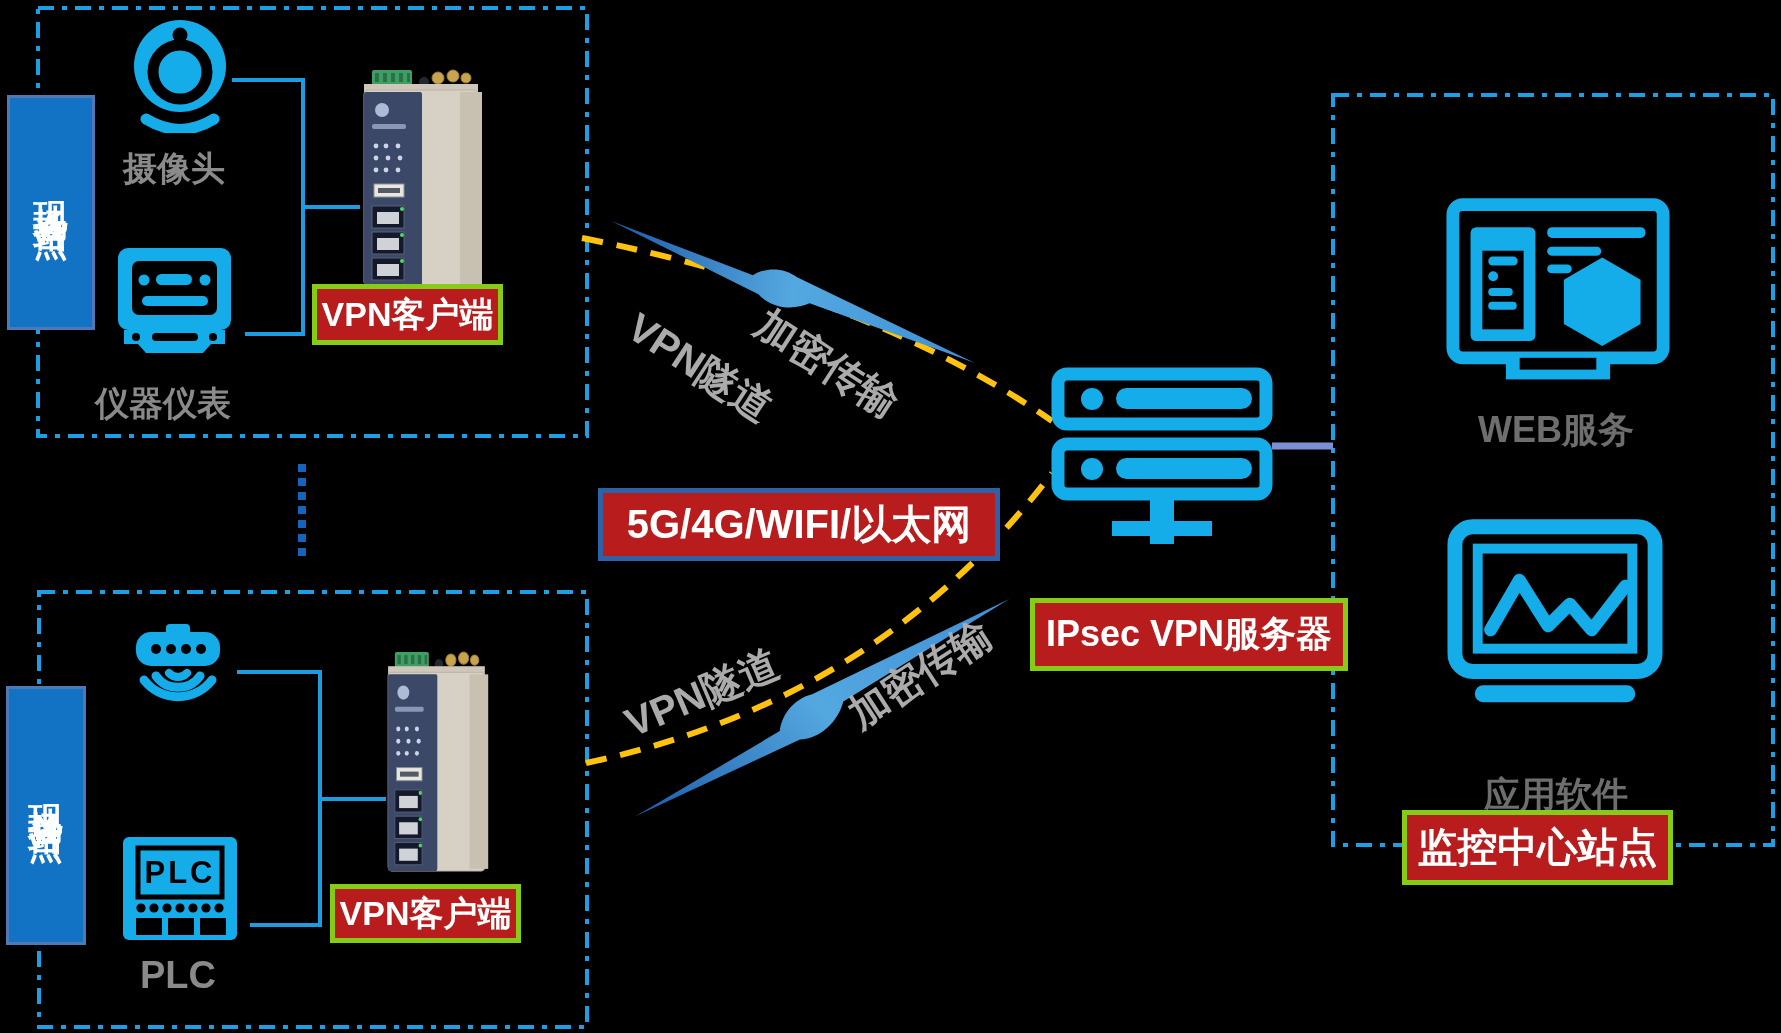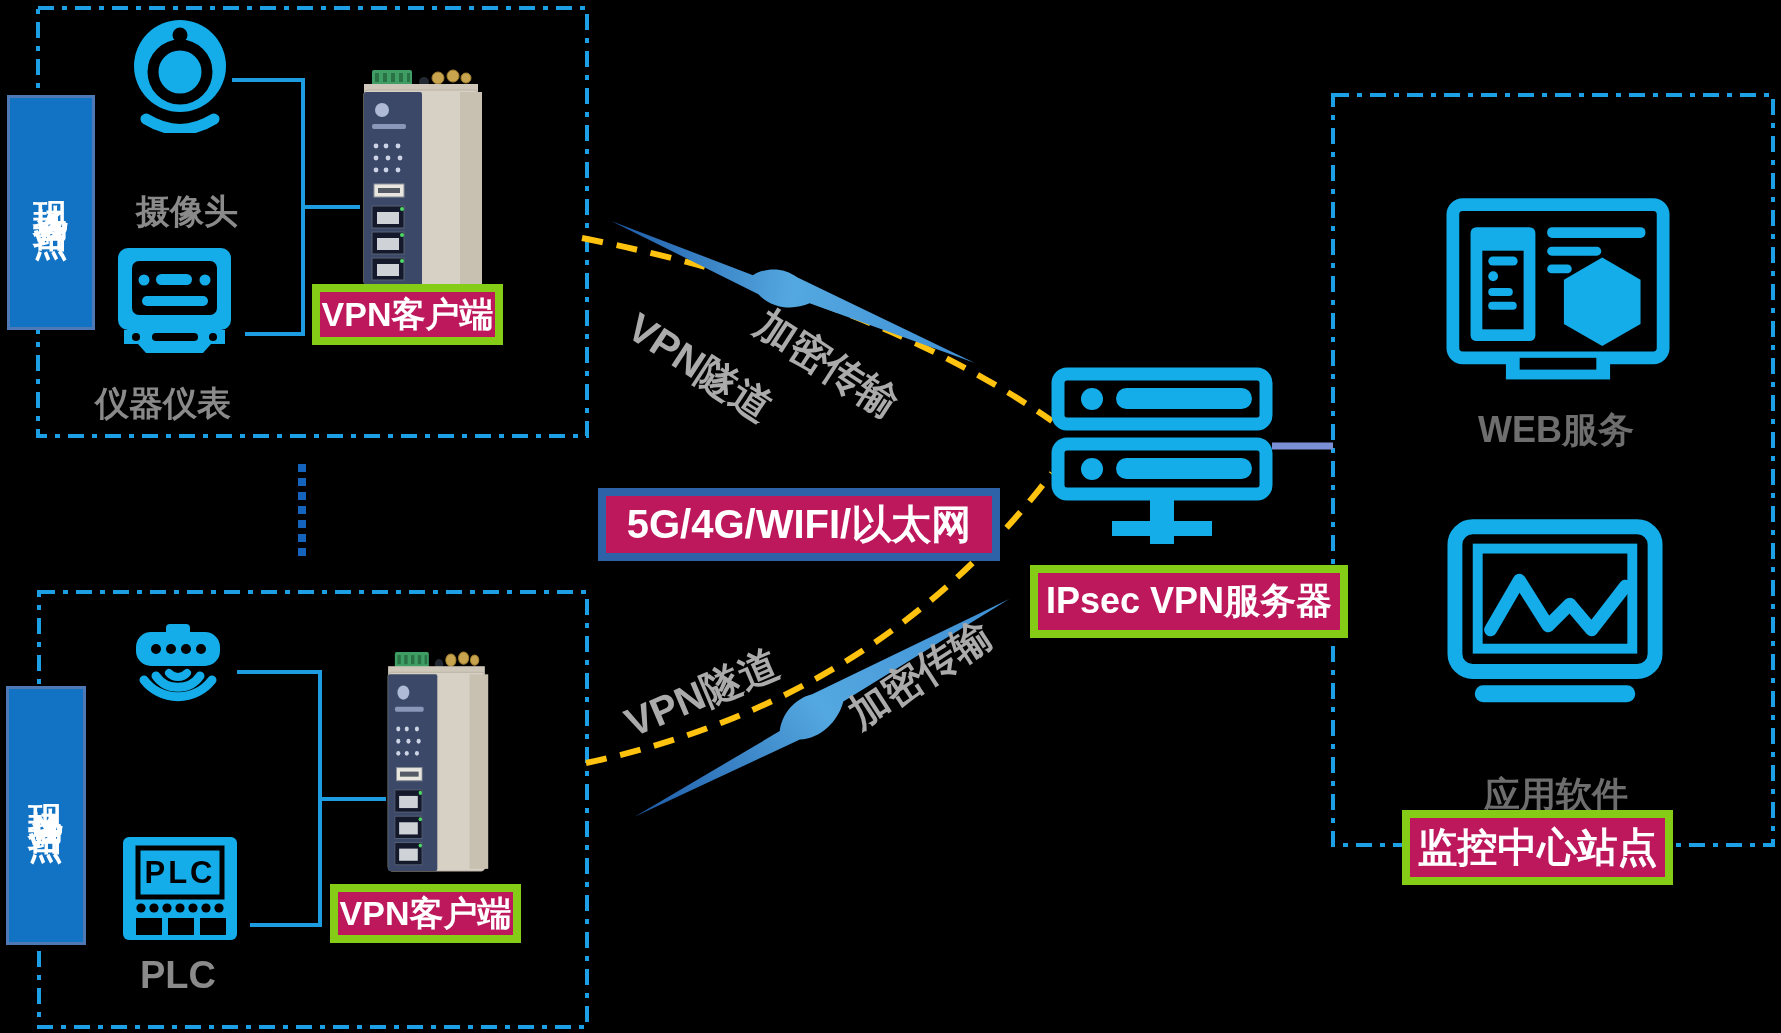--- a/index.html
+++ b/index.html
@@ -5,21 +5,21 @@
   html,body{margin:0;padding:0;background:#000;}
   .canvas{
     position:relative;width:1781px;height:1033px;background:#000000;overflow:hidden;
     font-family:"Liberation Sans","DejaVu Sans",sans-serif;
   }
   .abs{position:absolute;}
   svg{display:block;}
   
   .blue-label{
     position:absolute;display:flex;align-items:center;justify-content:center;
-    background:#be185d;border:8px solid #84cc16;color:#ffffff;font-weight:700;
+    background:#b91c1c;border:5px solid #84cc16;color:#ffffff;font-weight:700;
     box-sizing:border-box;white-space:nowrap;
   }
   .blue-label.dark-border{border-color:#2E62A8;}
   
   .site-label{
     position:absolute;display:flex;align-items:center;justify-content:center;
     background:#1273C4;border:3px solid #4E79B5;color:#ffffff;font-weight:700;
     font-size:34px;box-sizing:border-box;
     writing-mode:vertical-rl;text-orientation:upright;letter-spacing:8px;
   }
@@ -87,21 +87,21 @@
   </svg>
 
   <div class="site-label" style="left:7px;top:95px;width:88px;height:235px;">现场站点A</div>
 
   <svg class="abs" style="left:130px;top:18px;" width="100" height="115" viewBox="0 0 100 115">
     <circle cx="50" cy="48" r="46" fill="#14ADE9"></circle>
     <circle cx="50" cy="17" r="7.5" fill="#000"></circle>
     <circle cx="50" cy="54" r="27" fill="none" stroke="#000" stroke-width="11"></circle>
     <path d="M16,101 Q50,122 84,101" fill="none" stroke="#14ADE9" stroke-width="11" stroke-linecap="round"></path>
   </svg>
-  <div class="gray-caption" style="left:107px;top:146px;width:160px;margin-top:43px;">摄像头</div>
+  <div class="gray-caption" style="left:94px;top:146px;width:160px;">摄像头</div>
 
   <svg class="abs" style="left:117px;top:248px;" width="115" height="106" viewBox="0 0 115 106">
     <rect x="1" y="0" width="113" height="82" rx="10" fill="#14ADE9"></rect>
     <rect x="15" y="13" width="85" height="54" rx="7" fill="#000"></rect>
     <circle cx="27" cy="32" r="5.5" fill="#14ADE9"></circle>
     <rect x="39" y="26" width="36" height="11" rx="5.5" fill="#14ADE9"></rect>
     <circle cx="88" cy="32" r="5.5" fill="#14ADE9"></circle>
     <rect x="25" y="48" width="66" height="10" rx="5" fill="#14ADE9"></rect>
     <rect x="7" y="82" width="101" height="14" fill="#14ADE9"></rect>
     <circle cx="19" cy="89" r="4" fill="#000"></circle>
@@ -227,21 +227,21 @@
         <circle cx="44" cy="167" r="2" fill="#4CD964"></circle>
       <rect x="14" y="190" width="32" height="22" fill="#141A2B" stroke="#566075"></rect>
       <rect x="19" y="196" width="22" height="12" fill="#CFD3D8"></rect>
         <circle cx="44" cy="193" r="2" fill="#4CD964"></circle>
     </g>
   </svg>
   <div class="blue-label" style="left:330px;top:884px;width:191px;height:59px;font-size:34px;">VPN客户端</div>
 
   <div class="blue-label dark-border" style="left:598px;top:488px;width:402px;height:73px;font-size:40px;text-align:center;">5G/4G/WIFI/以太网</div>
 
-  <div class="blue-label" style="left:1030px;top:565px;width:318px;height:73px;font-size:36px;">IPsec VPN服务器</div>
+  <div class="blue-label" style="left:1030px;top:598px;width:318px;height:73px;font-size:36px;">IPsec VPN服务器</div>
 
   <div class="tunnel-text" style="left:600px;top:340px;transform:rotate(33deg);">VPN隧道</div>
   <div class="tunnel-text" style="left:727px;top:336px;transform:rotate(33deg);">加密传输</div>
   <div class="tunnel-text" style="left:602px;top:666px;transform:rotate(-23deg);">VPN隧道</div>
   <div class="tunnel-text" style="left:820px;top:647px;transform:rotate(-33deg);">加密传输</div>
 
   <svg class="abs" style="left:1445px;top:196px;" width="226" height="190" viewBox="0 0 230 190">
     <rect x="8" y="7" width="214" height="156" rx="10" fill="none" stroke="#14ADE9" stroke-width="13"></rect>
     <rect x="26" y="30" width="66" height="116" rx="6" fill="#14ADE9"></rect>
     <rect x="38" y="54" width="42" height="80" fill="#000"></rect>

